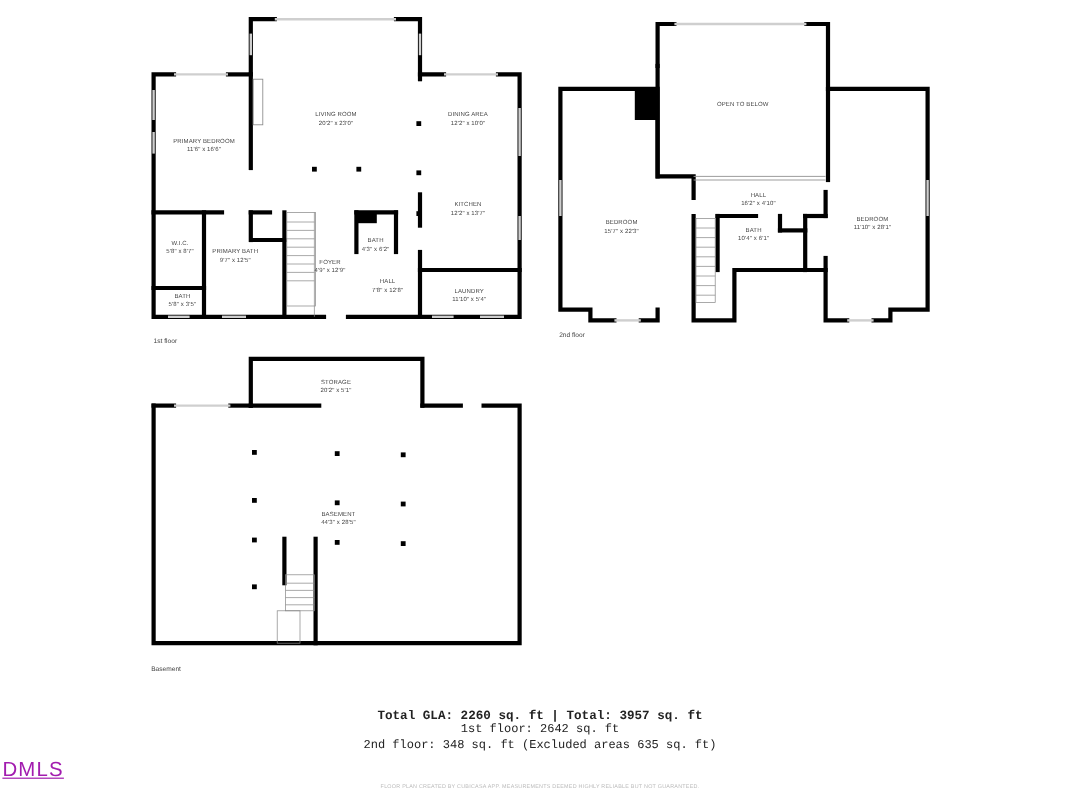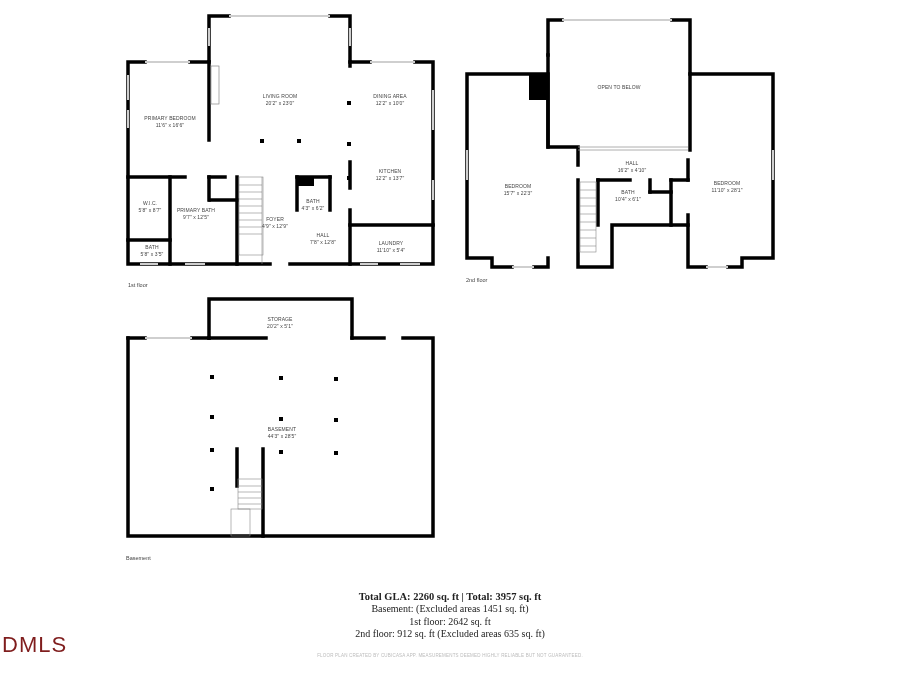--- a/index.html
+++ b/index.html
@@ -1,25 +1,25 @@
 <!DOCTYPE html>
 <html><head>
 <meta charset="utf-8">
 <style>
   html, body { margin:0; padding:0; background:#ffffff; }
   body { width:900px; height:675px; position:relative; overflow:hidden; font-family:"Liberation Sans", sans-serif; color:#333; }
   svg.plan { position:absolute; left:0; top:0; }
   .lbl { position:absolute; text-align:center; font-size:5px; line-height:7px; color:#444; transform:translateX(-50%); white-space:nowrap; letter-spacing:0.1px; }
   .lbl .dim { display:block; }
   .floor-name { position:absolute; font-size:5.5px; color:#444; }
-  .summary { position:absolute; left:0; width:900px; top:591px; text-align:center; color:#222; font-family:Liberation Serif, serif; }
+  .summary { position:absolute; left:0; width:900px; top:591px; text-align:center; color:#222; font-family:Liberation Mono, monospace; }
   .summary .title { font-weight:bold; font-size:10.5px; line-height:12px; }
   .summary .line { font-size:10px; line-height:12.5px; }
   .disclaimer { position:absolute; left:0; width:900px; top:653px; text-align:center; font-size:4.5px; color:#bbb; letter-spacing:0.2px; }
-  .watermark { position:absolute; left:2px; top:632px; font-size:22px; color:#7f1d1d; letter-spacing:1px; font-weight:300; }
+  .watermark { position:absolute; left:2px; top:632px; font-size:17px; color:#a21caf; letter-spacing:1px; font-weight:300;text-decoration:underline; }
 </style>
 </head>
 <body>
 
 <svg class="plan" width="900" height="675" viewBox="0 0 900 675">
   <g fill="none" stroke="#000" stroke-width="3.5" stroke-linecap="square">
 
     <g>
 
       <polyline points="209,60 209,16 229,16"></polyline>
@@ -177,18 +177,17 @@
 <div class="lbl" style="left:727px;top:180px"><span>BEDROOM</span><span class="dim">11'10" x 28'1"</span></div>
 <div class="lbl" style="left:628px;top:189px"><span>BATH</span><span class="dim">10'4" x 6'1"</span></div>
 <div class="floor-name" style="left:466px;top:277px">2nd floor</div>
 
 <div class="lbl" style="left:280px;top:316px"><span>STORAGE</span><span class="dim">20'2" x 5'1"</span></div>
 <div class="lbl" style="left:282px;top:426px"><span>BASEMENT</span><span class="dim">44'3" x 28'5"</span></div>
 <div class="floor-name" style="left:126px;top:555px">Basement</div>
 
 <div class="summary">
   <div class="title">Total GLA: 2260 sq. ft | Total: 3957 sq. ft</div>
-  <div class="line">Basement: (Excluded areas 1451 sq. ft)</div>
   <div class="line">1st floor: 2642 sq. ft</div>
-  <div class="line">2nd floor: 912 sq. ft (Excluded areas 635 sq. ft)</div>
+  <div class="line">2nd floor: 348 sq. ft (Excluded areas 635 sq. ft)</div>
 </div>
 <div class="disclaimer">FLOOR PLAN CREATED BY CUBICASA APP. MEASUREMENTS DEEMED HIGHLY RELIABLE BUT NOT GUARANTEED.</div>
 <div class="watermark">DMLS</div>
 
 </body></html>

